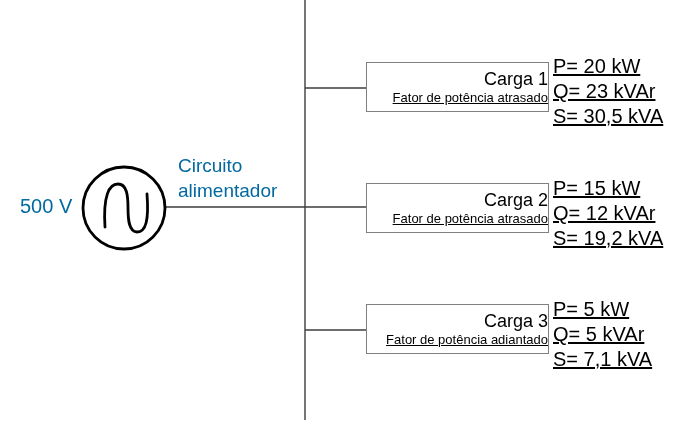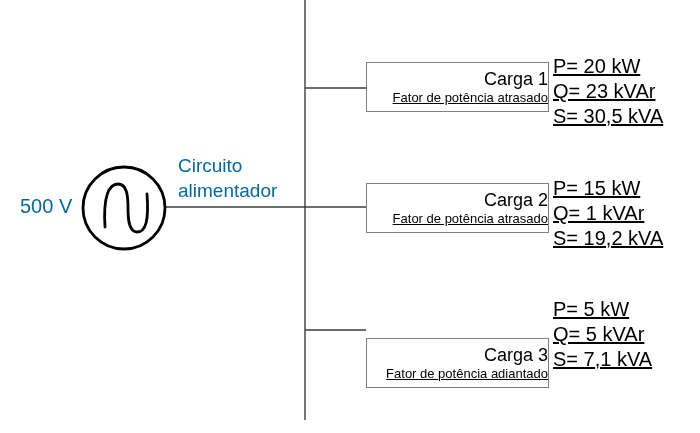--- a/index.html
+++ b/index.html
@@ -68,21 +68,21 @@
   .pqs {
     position: absolute;
     left: 553px;
     font-size: 20px;
     line-height: 25px;
     white-space: nowrap;
     text-decoration: underline;
   }
   .box1 { top: 62px; }
   .box2 { top: 183px; }
-  .box3 { top: 304px; margin-top: 34px; }
+  .box3 { top: 304px; }
   .pqs1 { top: 54px; }
   .pqs2 { top: 176px; }
   .pqs3 { top: 297px; }
 </style>
 </head>
 <body>
 
 <div class="canvas">
 
   <svg class="wires" viewBox="0 0 700 433" xmlns="http://www.w3.org/2000/svg">
@@ -114,21 +114,21 @@
     <div>Q= 23 kVAr</div>
     <div>S= 30,5 kVA</div>
   </div>
 
   <div class="load-box box2">
     <div class="load-title">Carga 2</div>
     <div class="load-subtitle">Fator de potência atrasado</div>
   </div>
   <div class="pqs pqs2">
     <div>P= 15 kW</div>
-    <div>Q= 1 kVAr</div>
+    <div>Q= 12 kVAr</div>
     <div>S= 19,2 kVA</div>
   </div>
 
   <div class="load-box box3">
     <div class="load-title">Carga 3</div>
     <div class="load-subtitle">Fator de potência adiantado</div>
   </div>
   <div class="pqs pqs3">
     <div>P= 5 kW</div>
     <div>Q= 5 kVAr</div>

